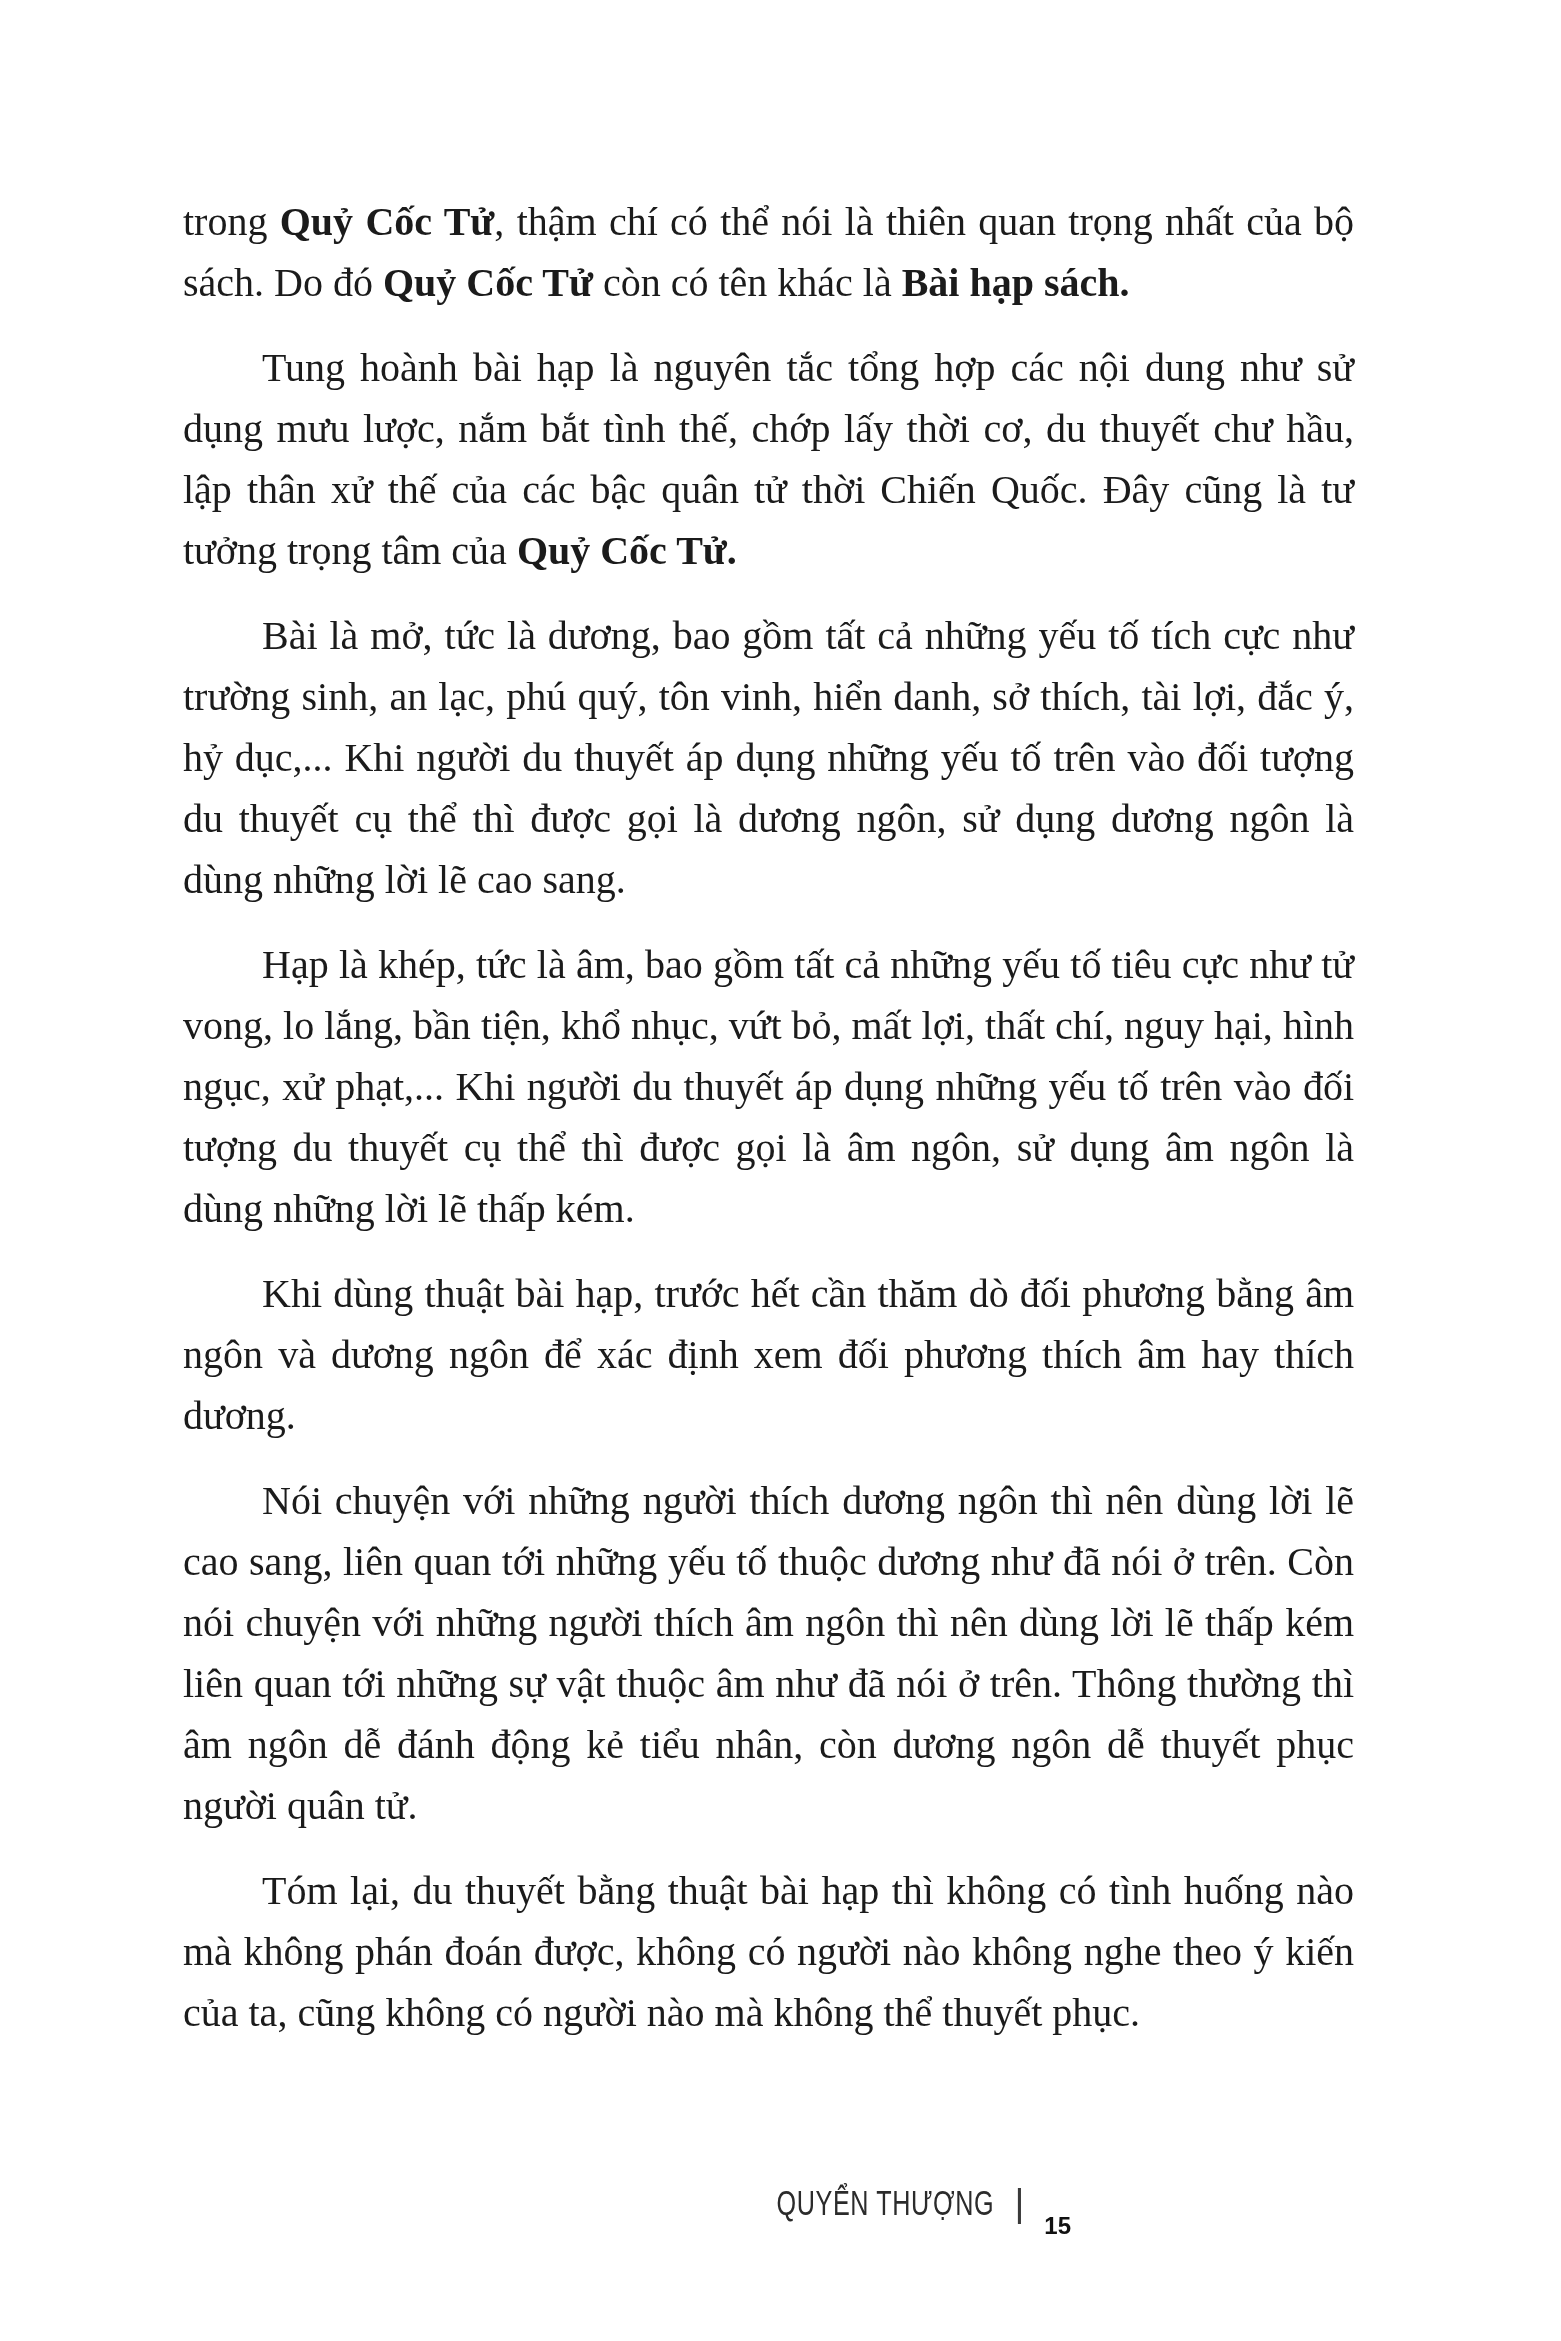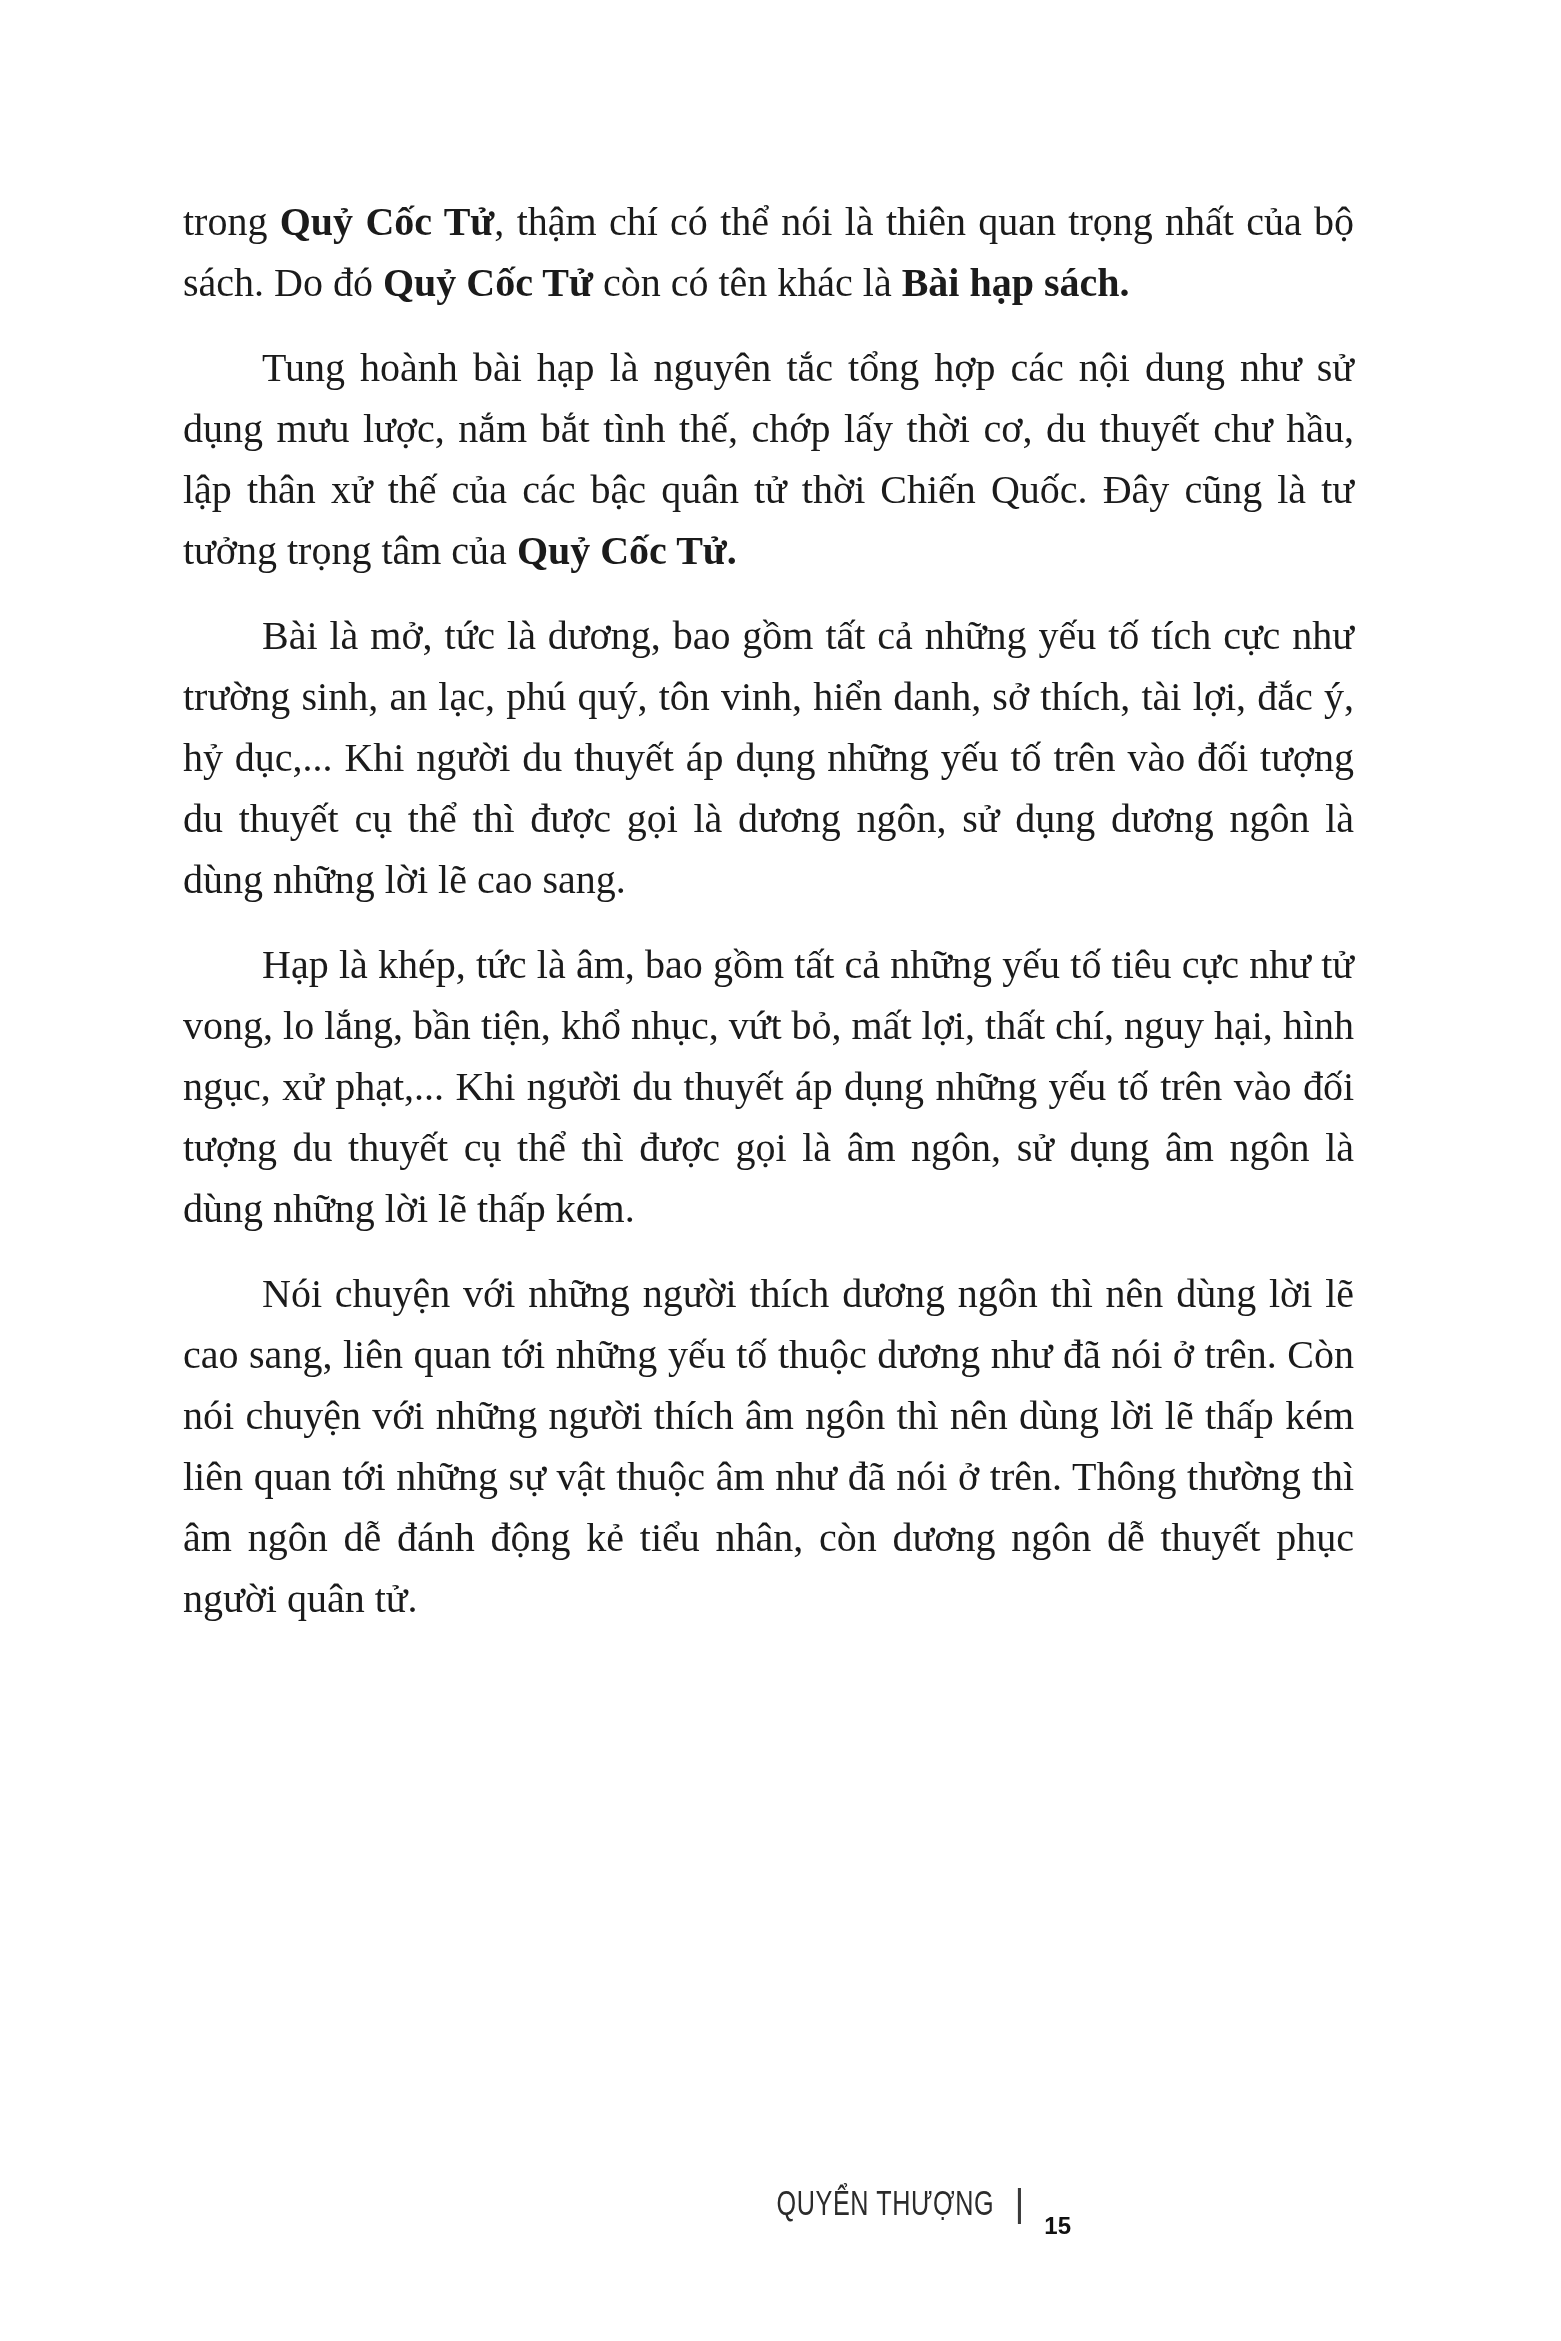--- a/index.html
+++ b/index.html
@@ -79,21 +79,23 @@
 </head>
 <body>
 
 <div class="page">
 
   <main class="text-block">
       <p class="no-indent"><span>trong </span><b>Quỷ Cốc Tử</b><span>, thậm chí có thể nói là thiên quan trọng nhất của bộ sách. Do đó </span><b>Quỷ Cốc Tử</b><span> còn có tên khác là </span><b>Bài hạp sách.</b></p>
       <p class=""><span>Tung hoành bài hạp là nguyên tắc tổng hợp các nội dung như sử dụng mưu lược, nắm bắt tình thế, chớp lấy thời cơ, du thuyết chư hầu, lập thân xử thế của các bậc quân tử thời Chiến Quốc. Đây cũng là tư tưởng trọng tâm của </span><b>Quỷ Cốc Tử.</b></p>
       <p class=""><span>Bài là mở, tức là dương, bao gồm tất cả những yếu tố tích cực như trường sinh, an lạc, phú quý, tôn vinh, hiển danh, sở thích, tài lợi, đắc ý, hỷ dục,... Khi người du thuyết áp dụng những yếu tố trên vào đối tượng du thuyết cụ thể thì được gọi là dương ngôn, sử dụng dương ngôn là dùng những lời lẽ cao sang.</span></p>
       <p class=""><span>Hạp là khép, tức là âm, bao gồm tất cả những yếu tố tiêu cực như tử vong, lo lắng, bần tiện, khổ nhục, vứt bỏ, mất lợi, thất chí, nguy hại, hình ngục, xử phạt,... Khi người du thuyết áp dụng những yếu tố trên vào đối tượng du thuyết cụ thể thì được gọi là âm ngôn, sử dụng âm ngôn là dùng những lời lẽ thấp kém.</span></p>
+      <p class=""><span>Khi dùng thuật bài hạp, trước hết cần thăm dò đối phương bằng âm ngôn và dương ngôn để xác định xem đối phương thích âm hay thích dương.</span></p>
       <p class=""><span>Nói chuyện với những người thích dương ngôn thì nên dùng lời lẽ cao sang, liên quan tới những yếu tố thuộc dương như đã nói ở trên. Còn nói chuyện với những người thích âm ngôn thì nên dùng lời lẽ thấp kém liên quan tới những sự vật thuộc âm như đã nói ở trên. Thông thường thì âm ngôn dễ đánh động kẻ tiểu nhân, còn dương ngôn dễ thuyết phục người quân tử.</span></p>
+      <p class=""><span>Tóm lại, du thuyết bằng thuật bài hạp thì không có tình huống nào mà không phán đoán được, không có người nào không nghe theo ý kiến của ta, cũng không có người nào mà không thể thuyết phục.</span></p>
     </main>
 
   <footer class="footer">
     <span class="section">QUYỂN THƯỢNG</span>
     <span class="sep">|</span>
     <span class="pagenum">15</span>
   </footer>
 
 </div>
 

